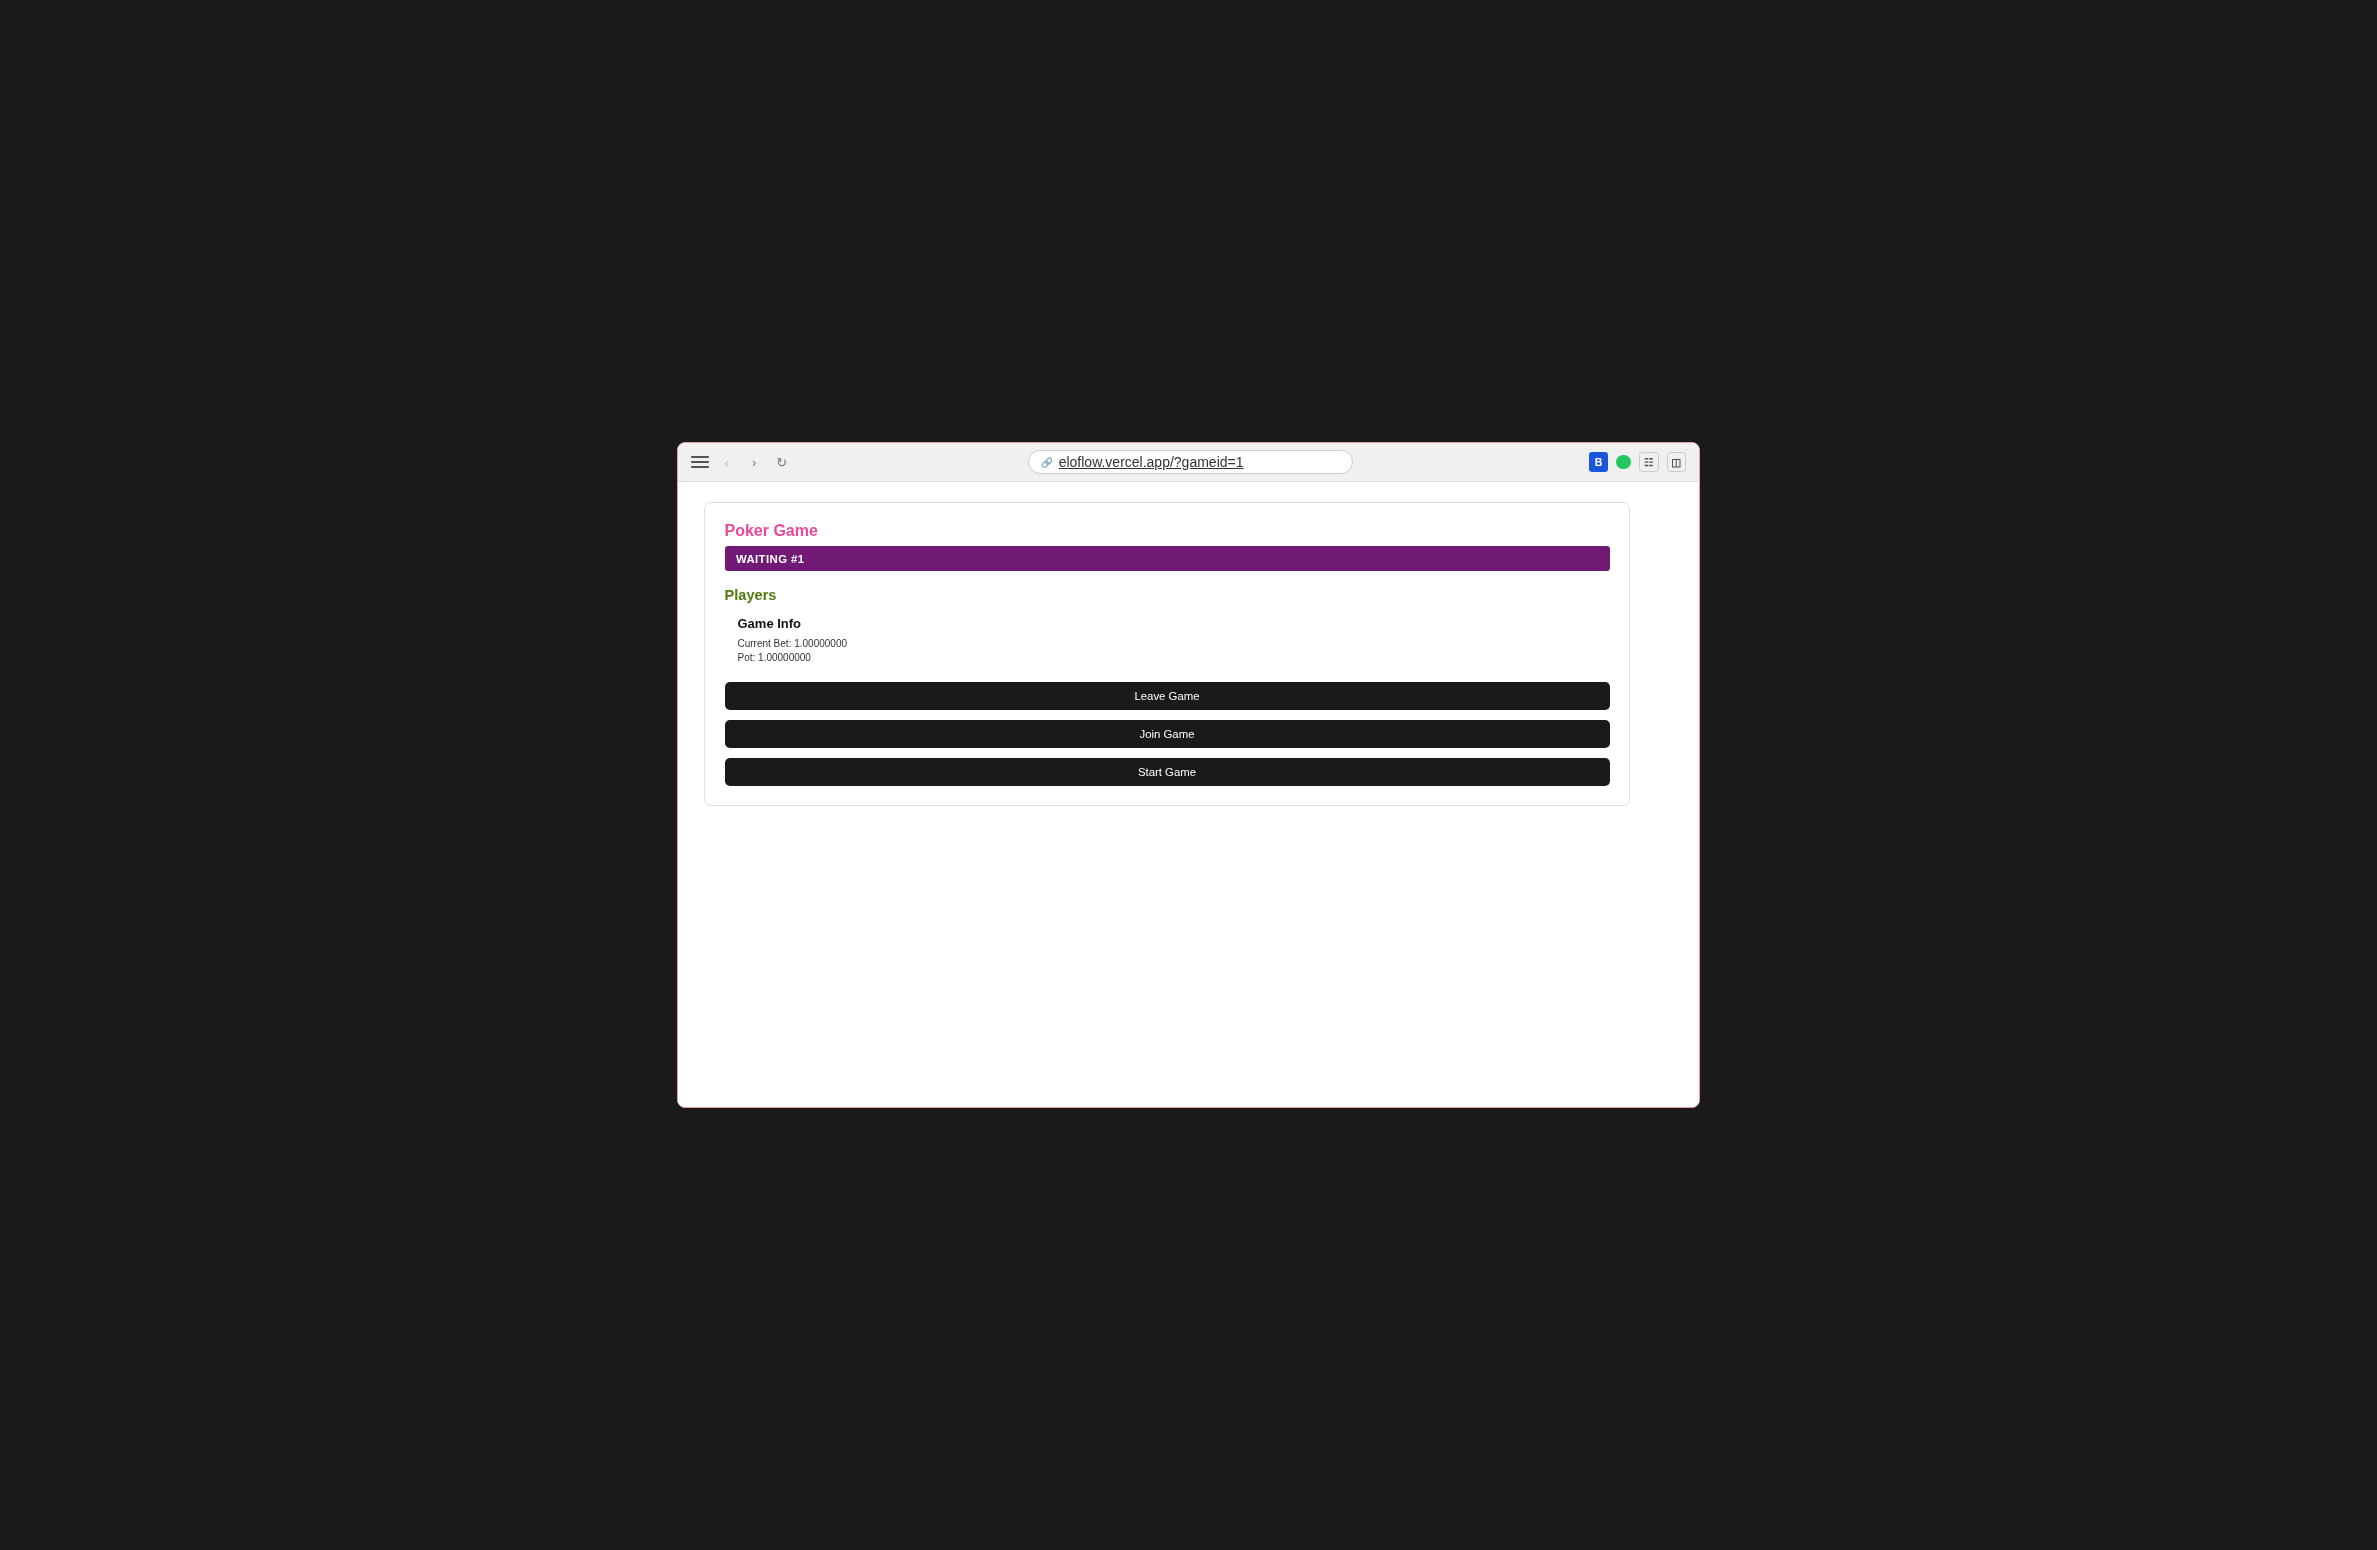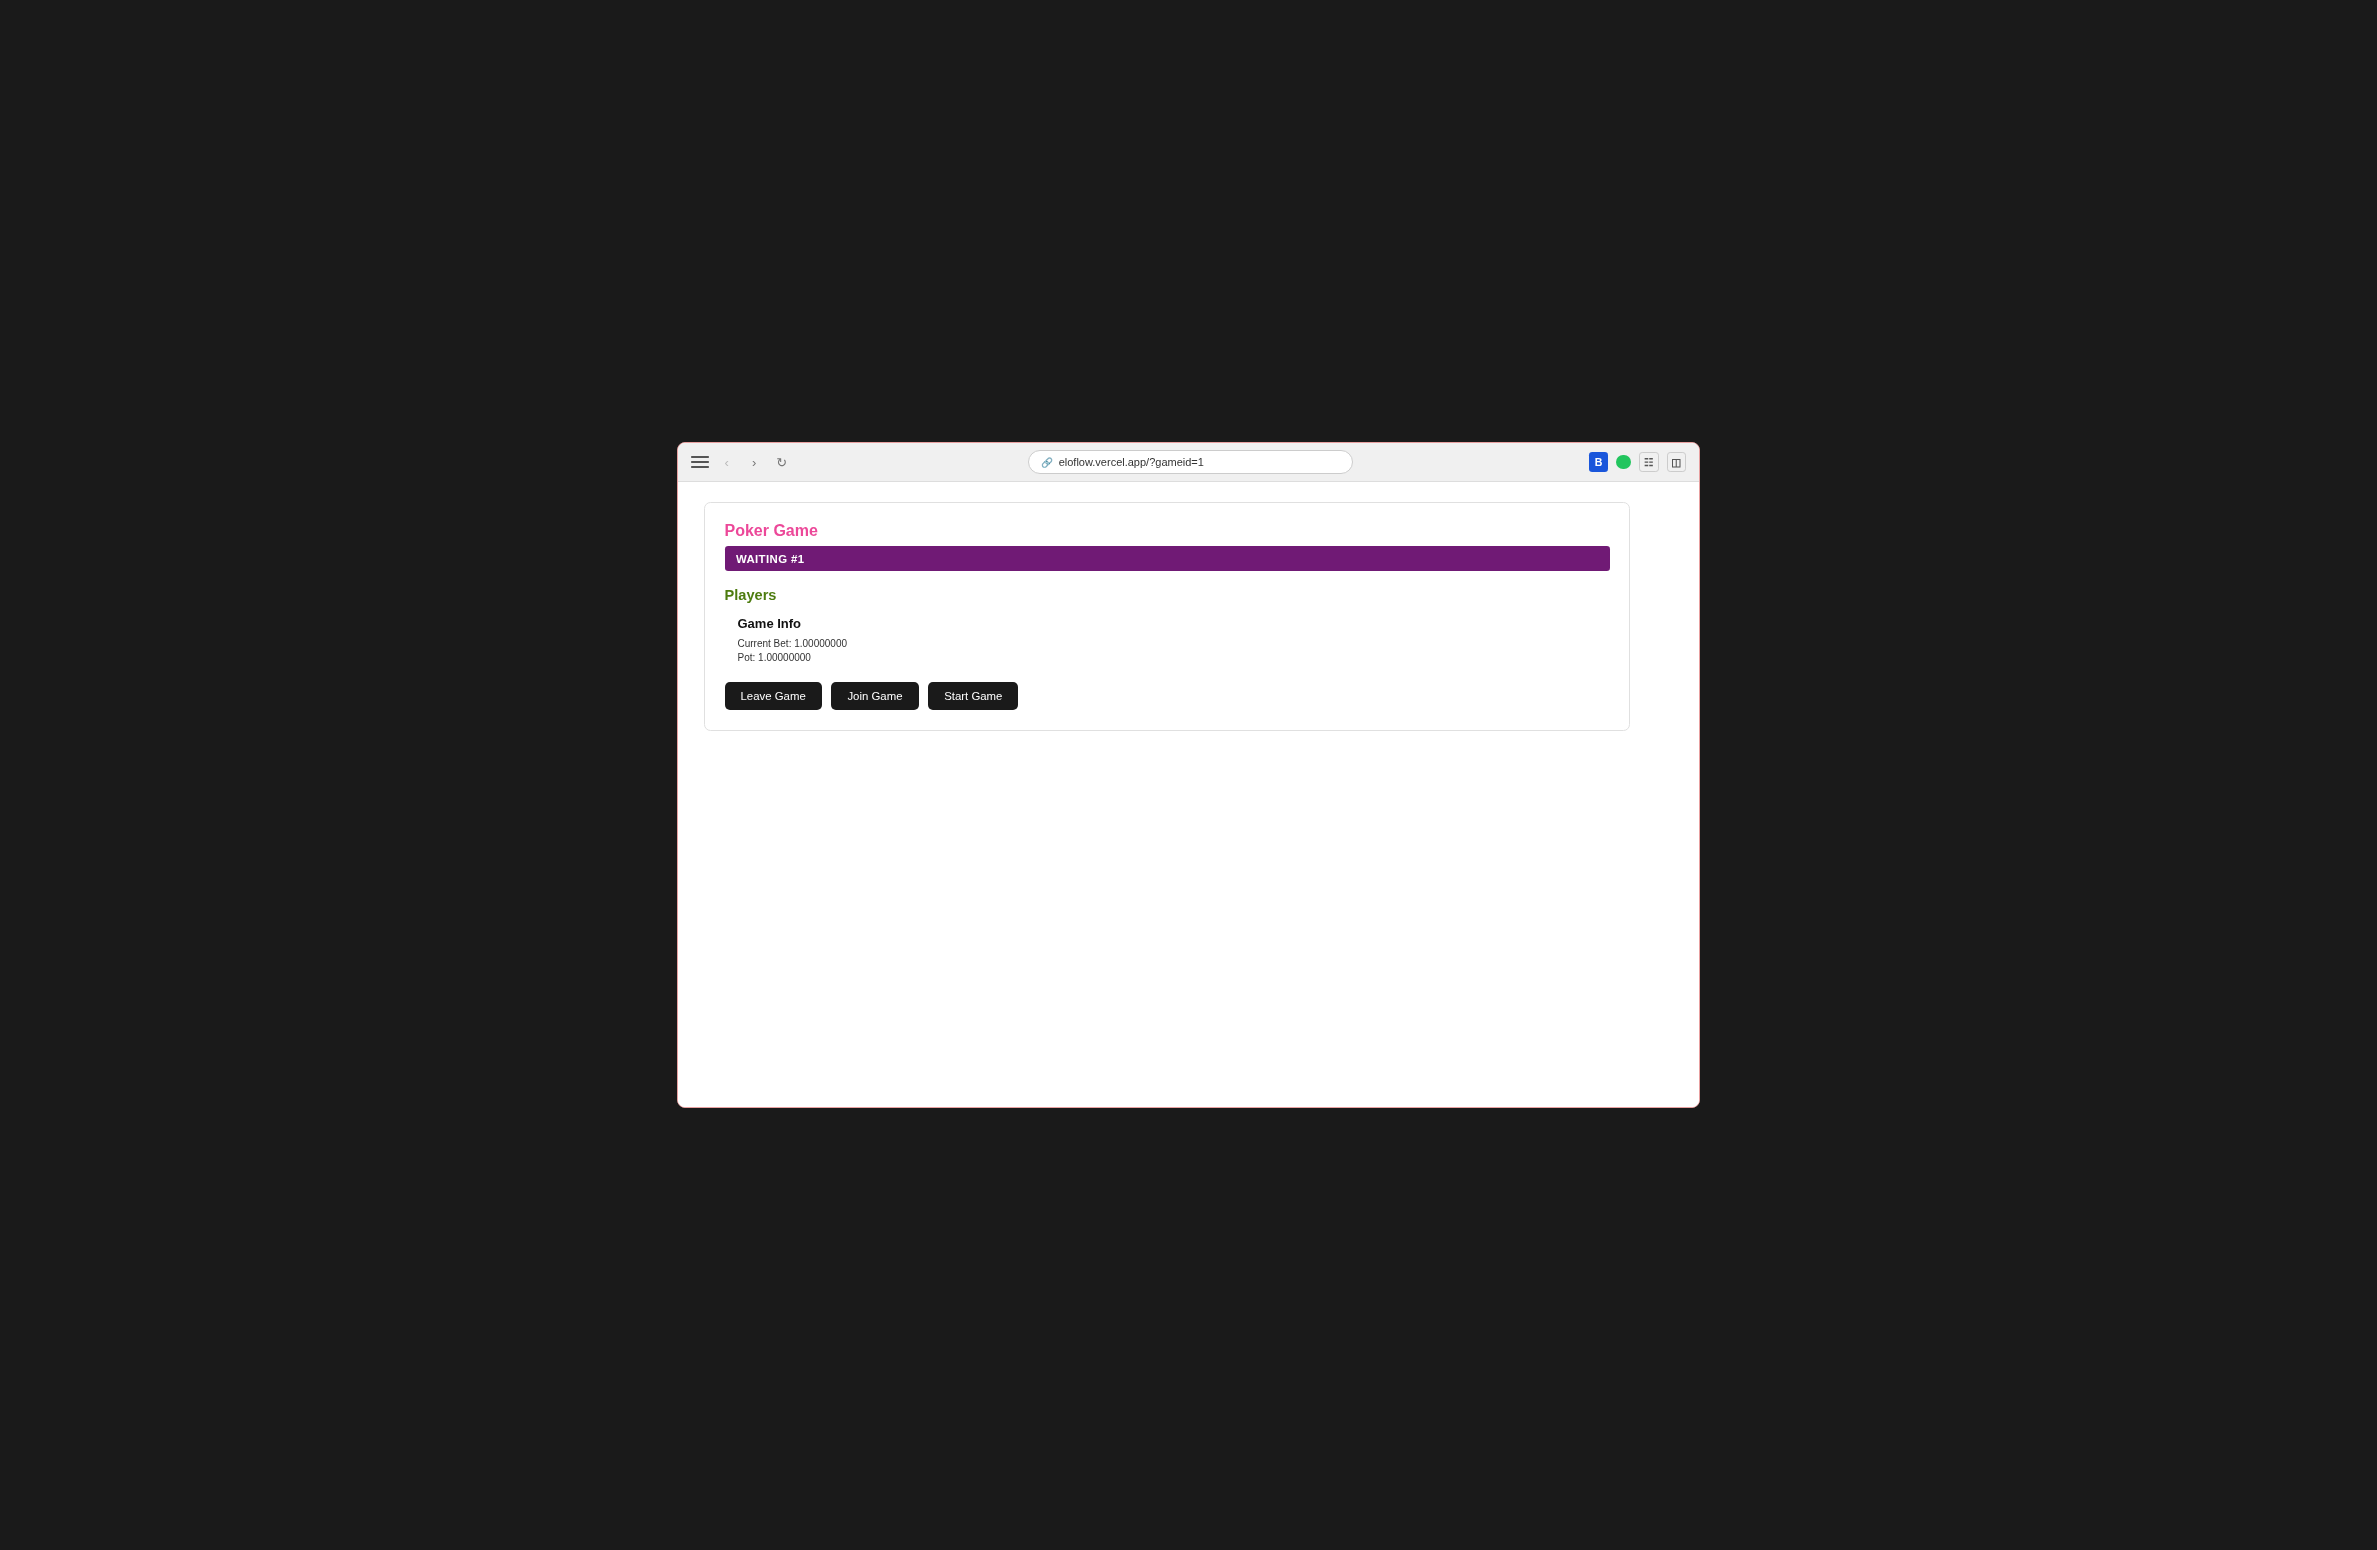--- a/index.html
+++ b/index.html
@@ -93,22 +93,23 @@
       border-radius: 16px;
       padding: 4px 13px;
       display: flex;
       align-items: center;
       gap: 4.9px;
       width: 325px;
       height: 24px;
     }
 
     .address-bar-url {
-      font-size: 11px;
+      font-size: 14px;
       color: #333;
+      text-decoration: underline;
     }
 
     .link-icon {
       color: #888;
       font-size: 9.7px;
     }
 
     .titlebar-right {
       display: flex;
       align-items: center;
@@ -200,20 +201,21 @@
     .game-info-row {
       font-size: 10px;
       color: #333;
       margin-bottom: 3.2px;
     }
 
     .action-buttons {
       display: flex;
       gap: 9.7px;
       margin-top: 6.5px;
+      flex-direction: column;
     }
 
     .action-btn {
       background: #1a1a1a;
       color: #ffffff;
       border: none;
       border-radius: 4.9px;
       padding: 8px 16px;
       font-size: 11.4px;
       font-weight: 500;

